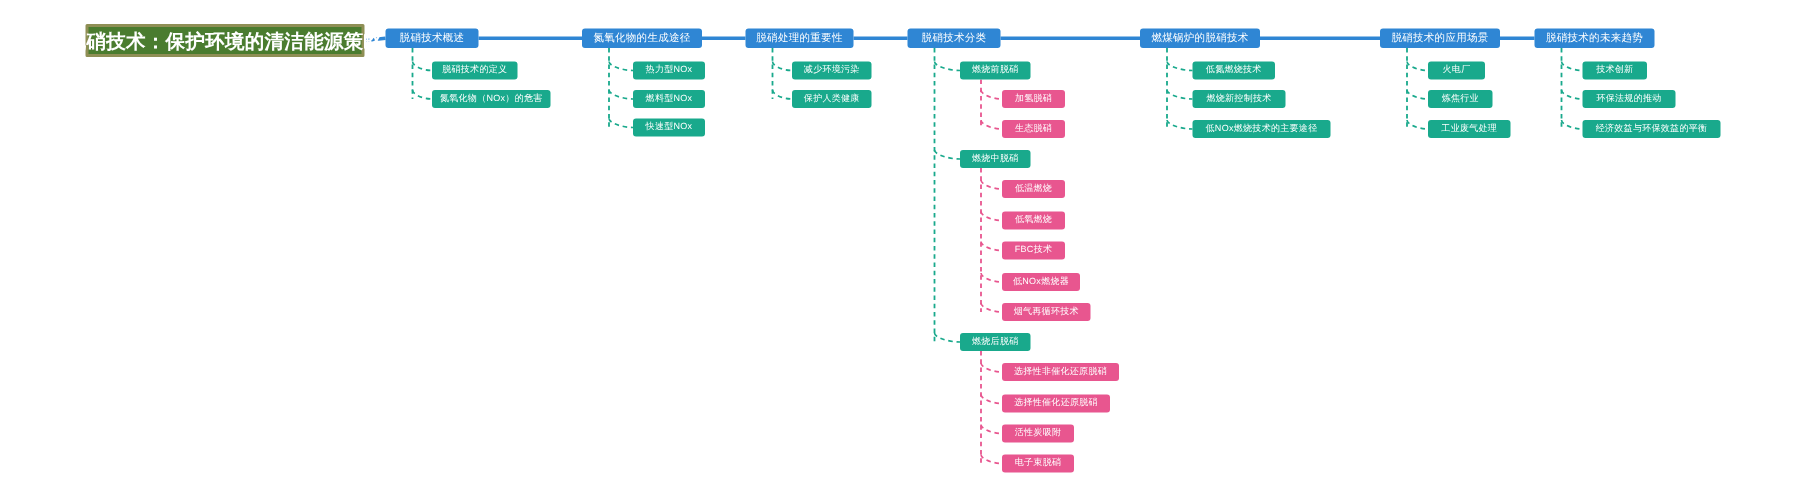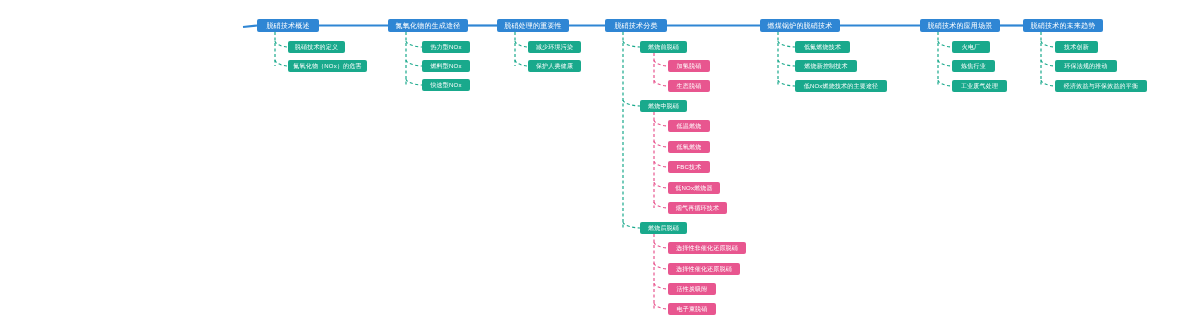--- a/index.html
+++ b/index.html
@@ -103,20 +103,21 @@
       <path d="M1000,25.5 L1023,25.5" stroke="#2f86d4" stroke-width="2.2" fill="none"></path>
       <path d="M938,32 L938,86" stroke="#19a98c" stroke-width="1.2" stroke-dasharray="3,2.5" fill="none"></path>
       <path d="M938,41 C938,44 945.7,47 952,47" stroke="#19a98c" stroke-width="1.1" fill="none" stroke-dasharray="3,2.5"></path>
       <path d="M938,60 C938,63 945.7,66 952,66" stroke="#19a98c" stroke-width="1.1" fill="none" stroke-dasharray="3,2.5"></path>
       <path d="M938,80 C938,83 945.7,86 952,86" stroke="#19a98c" stroke-width="1.1" fill="none" stroke-dasharray="3,2.5"></path>
       <path d="M1041,32 L1041,86" stroke="#19a98c" stroke-width="1.2" stroke-dasharray="3,2.5" fill="none"></path>
       <path d="M1041,41 C1041,44 1048.7,47 1055,47" stroke="#19a98c" stroke-width="1.1" fill="none" stroke-dasharray="3,2.5"></path>
       <path d="M1041,60 C1041,63 1048.7,66 1055,66" stroke="#19a98c" stroke-width="1.1" fill="none" stroke-dasharray="3,2.5"></path>
       <path d="M1041,80 C1041,83 1048.7,86 1055,86" stroke="#19a98c" stroke-width="1.1" fill="none" stroke-dasharray="3,2.5"></path>
     </svg>
+<div class="node root" style="left: 57px; top: 16px; width: 186px; height: 22px;">脱硝技术：保护环境的清洁能源策略</div>
     <div class="node lvl1" style="left: 257px; top: 19px; width: 62px; height: 13px;">脱硝技术概述</div>
     <div class="node lvl2" style="left: 288px; top: 41px; width: 57px; height: 12px;">脱硝技术的定义</div>
     <div class="node lvl2" style="left: 288px; top: 60px; width: 79px; height: 12px;">氮氧化物（NOx）的危害</div>
     <div class="node lvl1" style="left: 388px; top: 19px; width: 80px; height: 13px;">氮氧化物的生成途径</div>
     <div class="node lvl2" style="left: 422px; top: 41px; width: 48px; height: 12px;">热力型NOx</div>
     <div class="node lvl2" style="left: 422px; top: 60px; width: 48px; height: 12px;">燃料型NOx</div>
     <div class="node lvl2" style="left: 422px; top: 79px; width: 48px; height: 12px;">快速型NOx</div>
     <div class="node lvl1" style="left: 497px; top: 19px; width: 72px; height: 13px;">脱硝处理的重要性</div>
     <div class="node lvl2" style="left: 528px; top: 41px; width: 53px; height: 12px;">减少环境污染</div>
     <div class="node lvl2" style="left: 528px; top: 60px; width: 53px; height: 12px;">保护人类健康</div>

